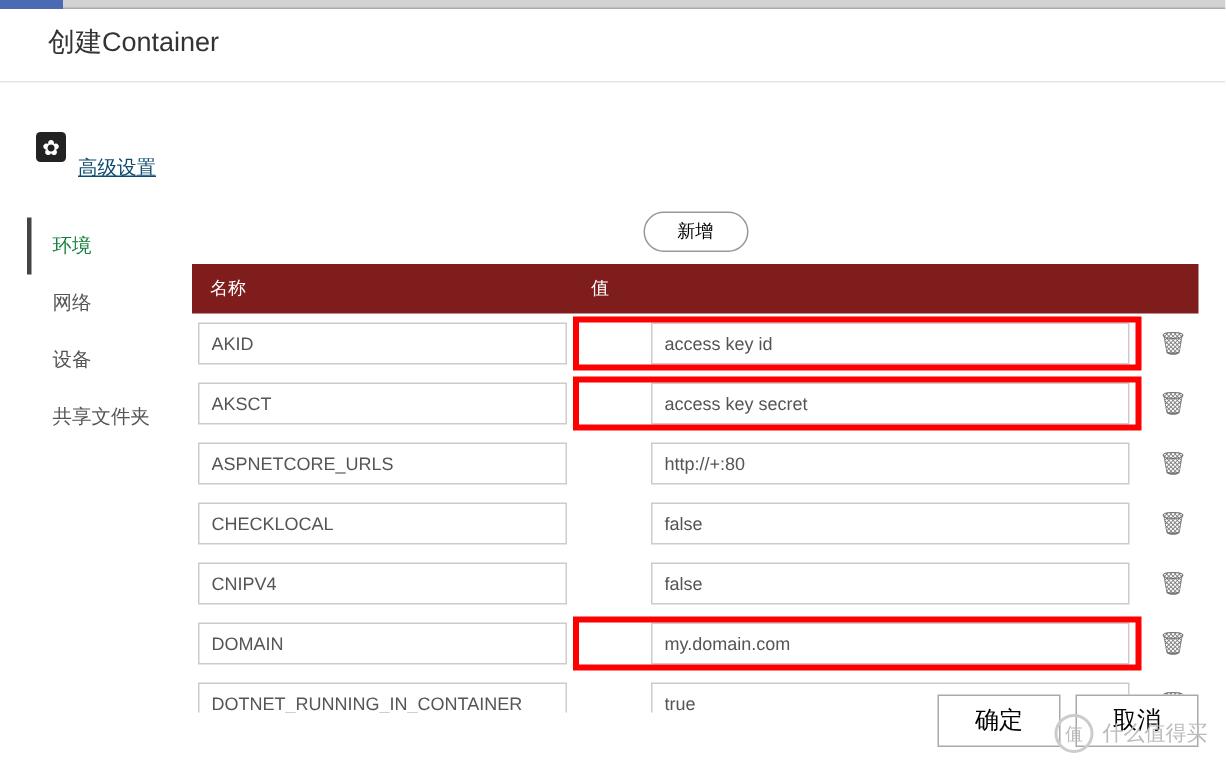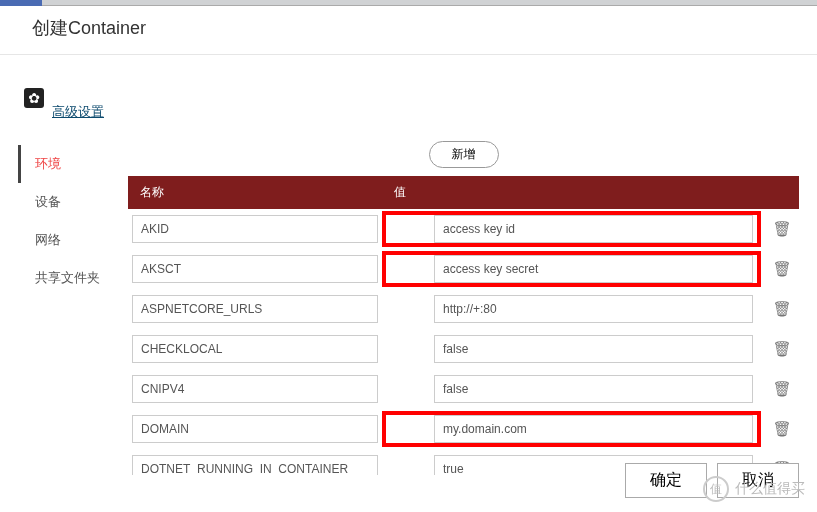--- a/index.html
+++ b/index.html
@@ -6,21 +6,21 @@
   html, body { width: 817px; height: 512px; font-family: "Microsoft YaHei", Arial, sans-serif; font-size: 13px; color: #333; background: #fff; overflow: hidden; }
   .topbar { height: 6px; background: #d0d2d4; border-bottom: 1px solid #aaa; }
   .topbar-accent { width: 42px; height: 6px; background: #4a6bb3; }
   .titlebar { padding: 10px 32px 14px; font-size: 18px; font-weight: 400; border-bottom: 1px solid #e6e6e6; }
   .settings-row { display: flex; align-items: center; gap: 8px; padding: 20px 24px 14px; }
   .gear { width: 20px; height: 20px; background: #222; border-radius: 3px; display: flex; align-items: center; justify-content: center; color: #fff; font-size: 14px; }
   .settings-row a { color: #0c4a6e; font-size: 13px; margin-top: 28px; }
   .body { display: flex; padding: 0 18px; height: 340px; }
   .sidebar { width: 110px; padding-top: 10px; }
   .side-item { padding: 10px 14px; font-size: 13px; color: #555; cursor: pointer; border-left: 3px solid transparent; }
-  .side-item.active { border-left: 3px solid #444; color: #ef4444; }
+  .side-item.active { border-left: 3px solid #444; color: #15803d; }
   .main { flex: 1; display: flex; flex-direction: column; min-width: 0; }
   .main-top { display: flex; justify-content: center; padding: 6px 4px 8px; }
   .btn-add { border: 1px solid #999; background: #fff; border-radius: 14px; padding: 4px 22px; font-size: 12px; cursor: pointer; }
   .thead { display: flex; background: #7f1d1d; color: #fff; font-size: 12px; }
   .th-name { flex: 0 0 254px; padding: 8px 12px; }
   .th-val { flex: 1; padding: 8px 12px; }
   .th-act { flex: 0 0 44px; }
   .tbody { flex: 1; overflow: hidden; }
   .row { display: flex; align-items: center; padding: 6px 0; gap: 12px; position: relative; }
   .row input { height: 28px; border: 1px solid #ccc; padding: 0 8px; font-size: 12px; color: #555; background: #fff; }
@@ -43,22 +43,22 @@
 <div class="titlebar">创建Container</div>
 
 <div class="settings-row">
   <span class="gear">✿</span>
   <a href="#">高级设置</a>
 </div>
 
 <div class="body">
   <div class="sidebar" id="sidebar">
       <div class="side-item active">环境</div>
+      <div class="side-item">网络</div>
       <div class="side-item">设备</div>
-      <div class="side-item">网络</div>
       <div class="side-item">共享文件夹</div>
     </div>
 
   <div class="main">
     <div class="main-top">
       <button class="btn-add">新增</button>
     </div>
     <div class="thead">
       <div class="th-name">名称</div>
       <div class="th-val">值</div>

